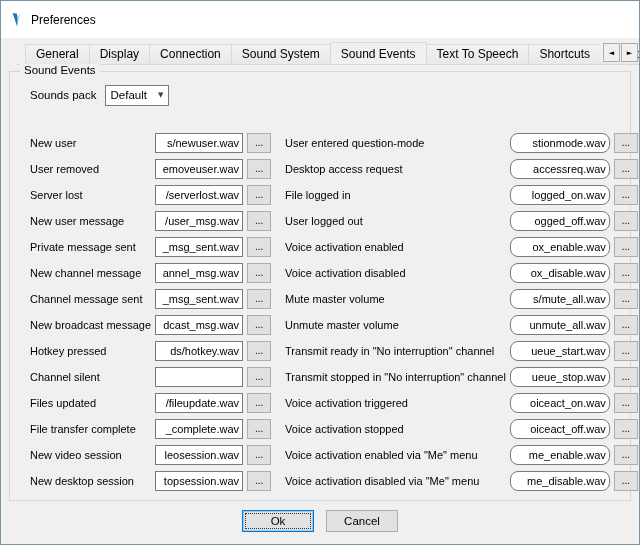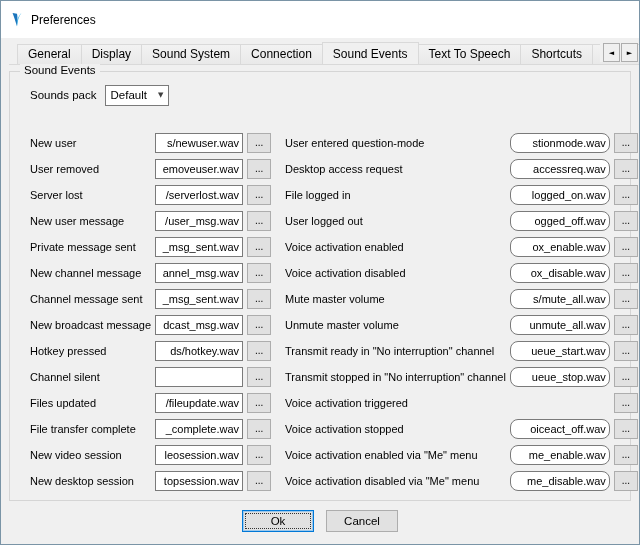--- a/index.html
+++ b/index.html
@@ -6,21 +6,21 @@
   html,body { width:640px; height:545px; overflow:hidden; }
   body { font-family:"Liberation Sans", sans-serif; background:#f0f0f0; }
   .window { position:relative; width:640px; height:545px; background:#f0f0f0; border:1px solid #7a94a6; }
 
   
   .titlebar { position:absolute; top:0; left:0; right:0; height:37px; background:#ffffff; display:flex; align-items:center; padding-left:8px; }
   .titlebar .app-icon { width:16px; height:16px; margin-right:6px; display:inline-block; }
   .titlebar .title { font-size:12px; color:#000; }
 
   
-  .tabbar { position:absolute; top:41px; left:8px; right:0; height:23px; display:flex; align-items:center; padding-left:8px; border-bottom:1px solid #d9d9d9; overflow:hidden; white-space:nowrap; }
+  .tabbar { position:absolute; top:41px; left:16px; right:0; height:23px; display:flex; align-items:center; padding-left:8px; border-bottom:1px solid #d9d9d9; overflow:hidden; white-space:nowrap; }
   .tab { height:20px; line-height:19px; padding:0 10px; font-size:12px; color:#000; border:1px solid #d9d9d9; border-bottom:none; background:linear-gradient(#f2f2f2,#e9e9e9); margin-right:-1px; flex:0 0 auto; position:relative; z-index:1; cursor:default; }
   .tab.active { height:23px; line-height:22px; background:#f0f0f0; margin-bottom:-1px; border-bottom:1px solid #f0f0f0; z-index:2; }
   .tab-scroll { position:absolute; right:1px; bottom:2px; z-index:3; display:flex; background:#f0f0f0; padding-left:2px; }
   .tab-scroll button { width:17px; height:19px; border:1px solid #adadad; background:#f0f0f0; font-size:7px; color:#000; display:flex; align-items:center; justify-content:center; margin-left:1px; font-family:"DejaVu Sans", sans-serif; }
 
   
   .panel { position:absolute; top:70px; left:8px; right:8px; bottom:43px; border:1px solid #d5d5d5; }
   .panel .legend { position:absolute; top:-8px; left:10px; background:#f0f0f0; padding:0 4px; font-size:11.5px; color:#000; }
   .panel-content { position:absolute; top:12px; left:20px; right:14px; bottom:6px; }
 
@@ -57,22 +57,22 @@
       </svg>
     </span>
     <span class="title">Preferences</span>
   </div>
 
   <div class="tabbar">
 
     <span style="display:flex;align-items:flex-end;">
         <div class="tab">General</div>
         <div class="tab">Display</div>
+        <div class="tab">Connection</div>
         <div class="tab">Sound System</div>
-        <div class="tab">Connection</div>
         <div class="tab active">Sound Events</div>
         <div class="tab">Text To Speech</div>
         <div class="tab">Shortcuts</div>
         <div class="tab">Video</div>
       </span>
     <span class="tab-scroll">
       <button>◄</button>
       <button>►</button>
     </span>
   </div>
@@ -208,20 +208,21 @@
               <input type="text" class="file" value="ueue_start.wav" style="">
               <button class="browse">...</button>
             </div>
             <div class="row">
               <span class="lbl">Transmit stopped in "No interruption" channel</span>
               <input type="text" class="file" value="ueue_stop.wav" style="">
               <button class="browse">...</button>
             </div>
             <div class="row">
               <span class="lbl">Voice activation triggered</span>
+              <input type="text" class="file" value="oiceact_on.wav" style="">
               <button class="browse">...</button>
             </div>
             <div class="row">
               <span class="lbl">Voice activation stopped</span>
               <input type="text" class="file" value="oiceact_off.wav" style="">
               <button class="browse">...</button>
             </div>
             <div class="row">
               <span class="lbl">Voice activation enabled via "Me" menu</span>
               <input type="text" class="file" value="me_enable.wav" style="">

